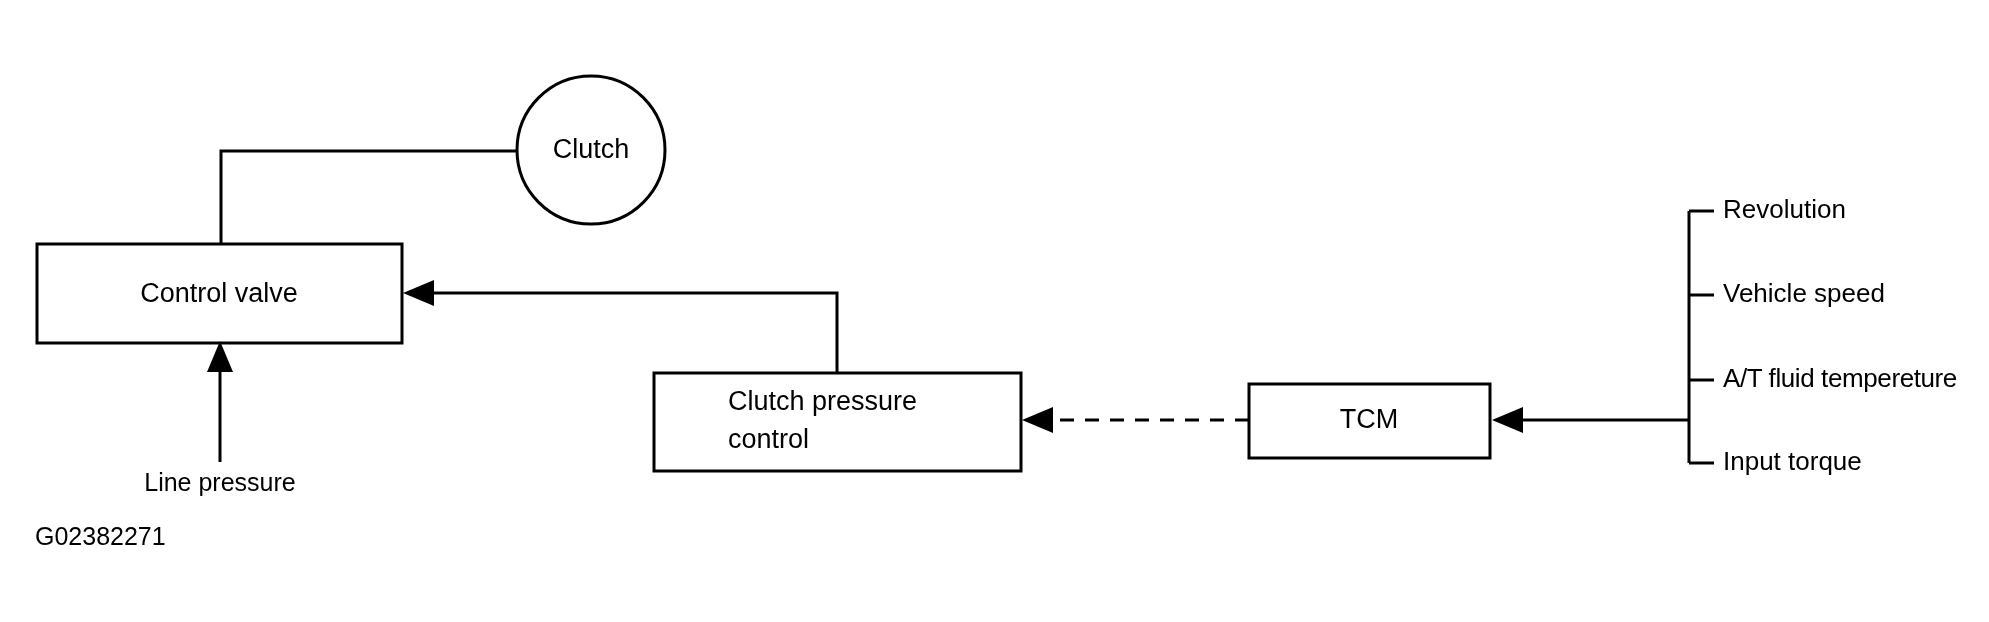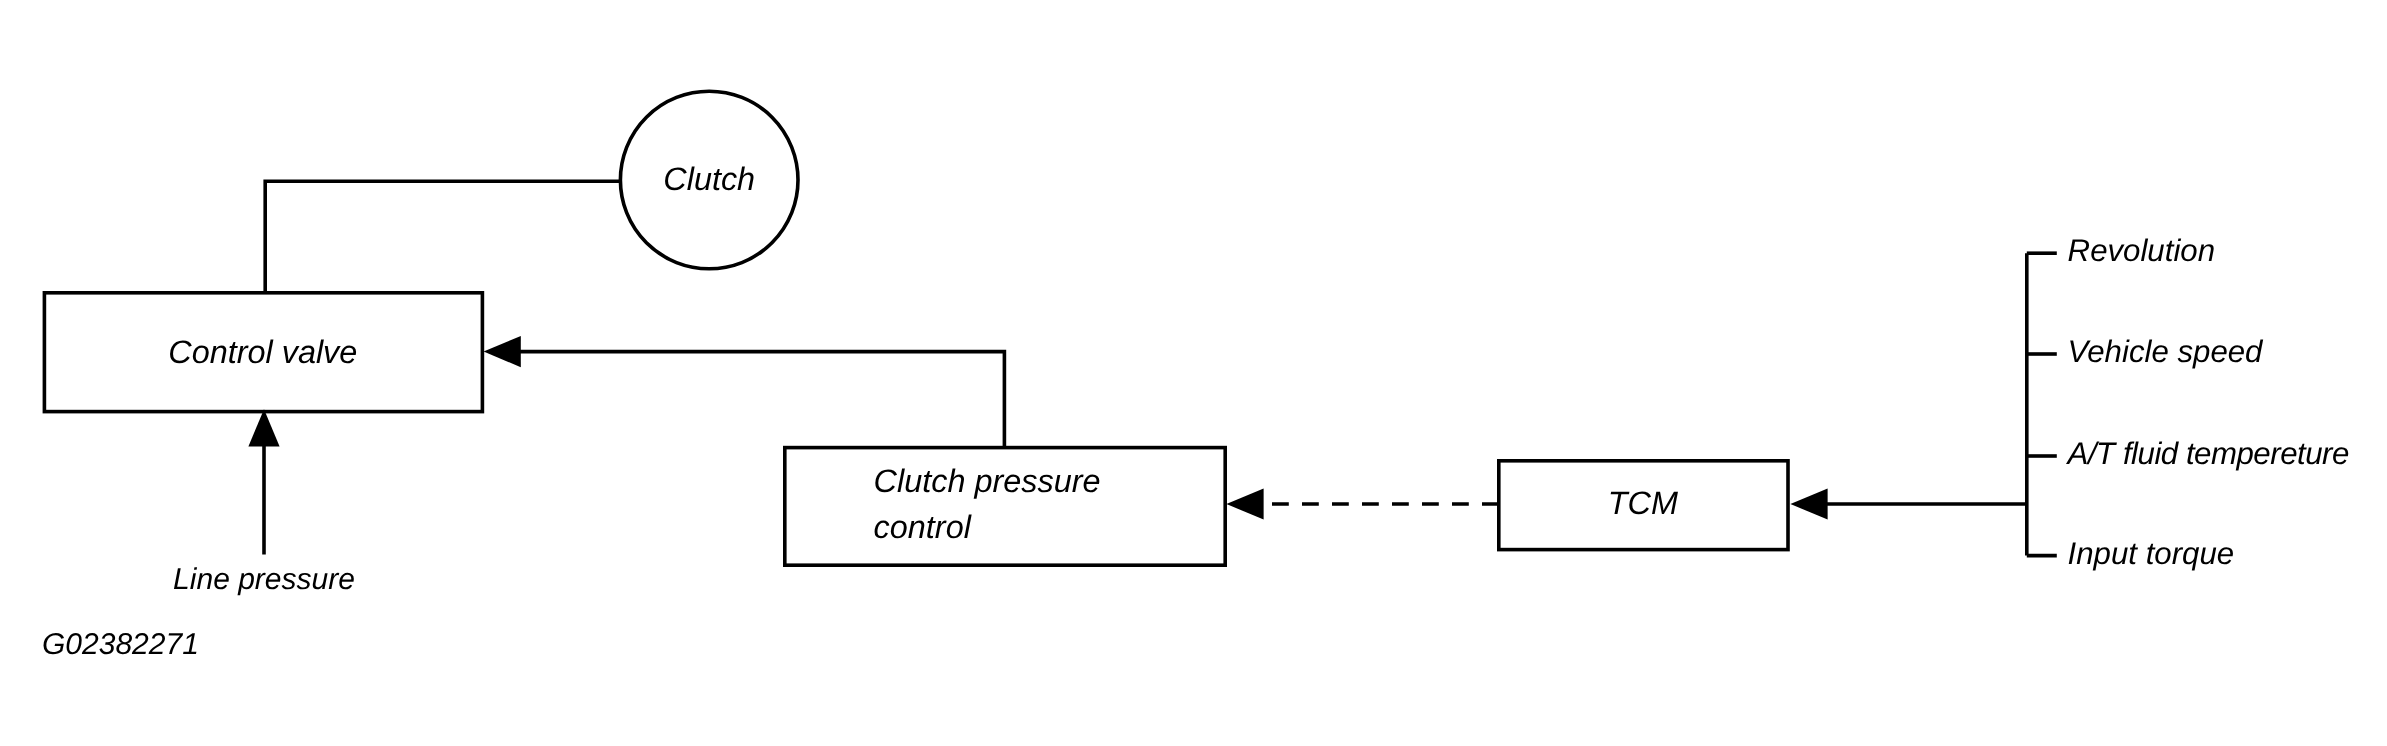--- a/index.html
+++ b/index.html
@@ -10,21 +10,20 @@
   body {
     font-family: "Liberation Sans", sans-serif;
     color: #000000;
   }
   #diagram-root {
     position: relative;
     width: 1989px;
     height: 622px;
     background: #ffffff;
     overflow: hidden;
-    font-style: italic;
   }
   #diagram-svg {
     position: absolute;
     left: 0;
     top: 0;
     width: 1989px;
     height: 622px;
     display: block;
   }
   .node-label {

